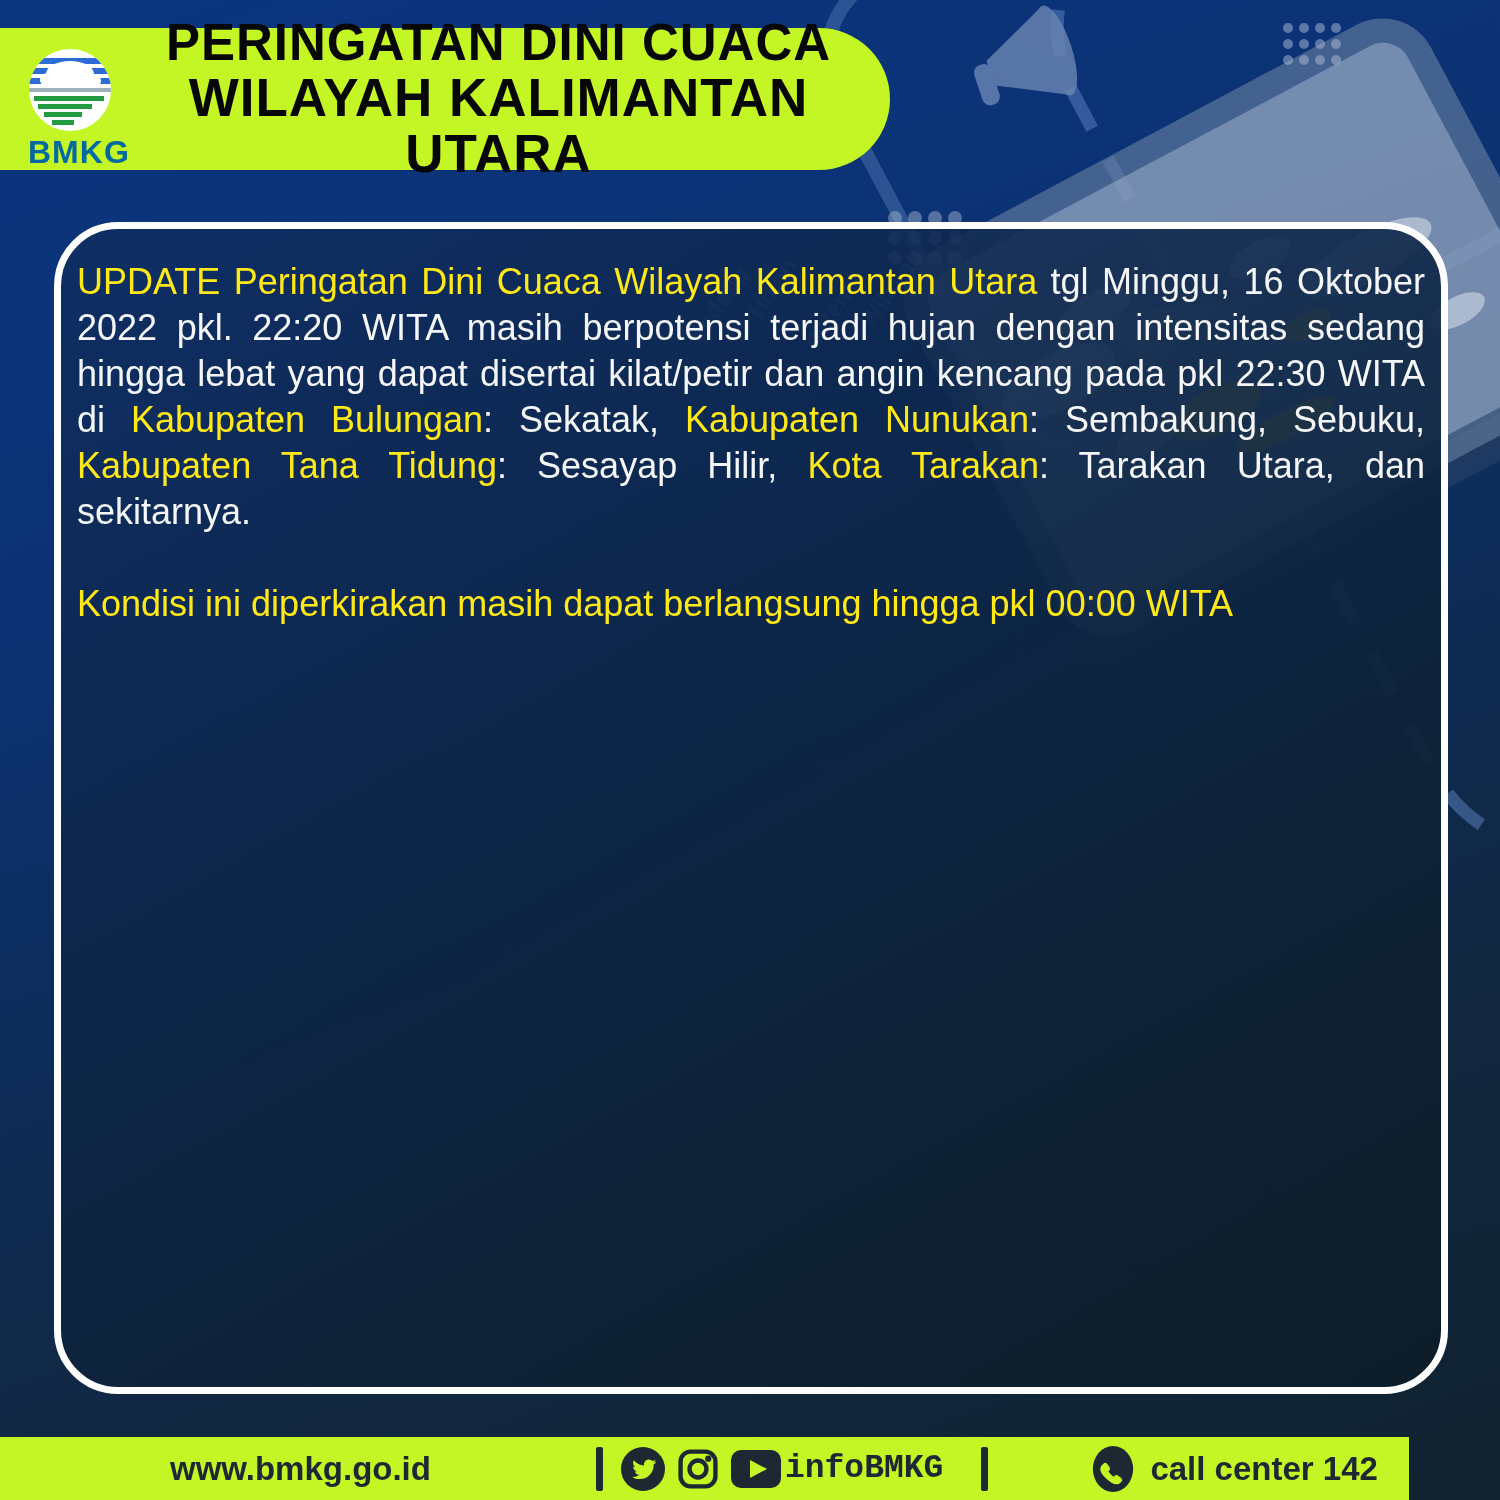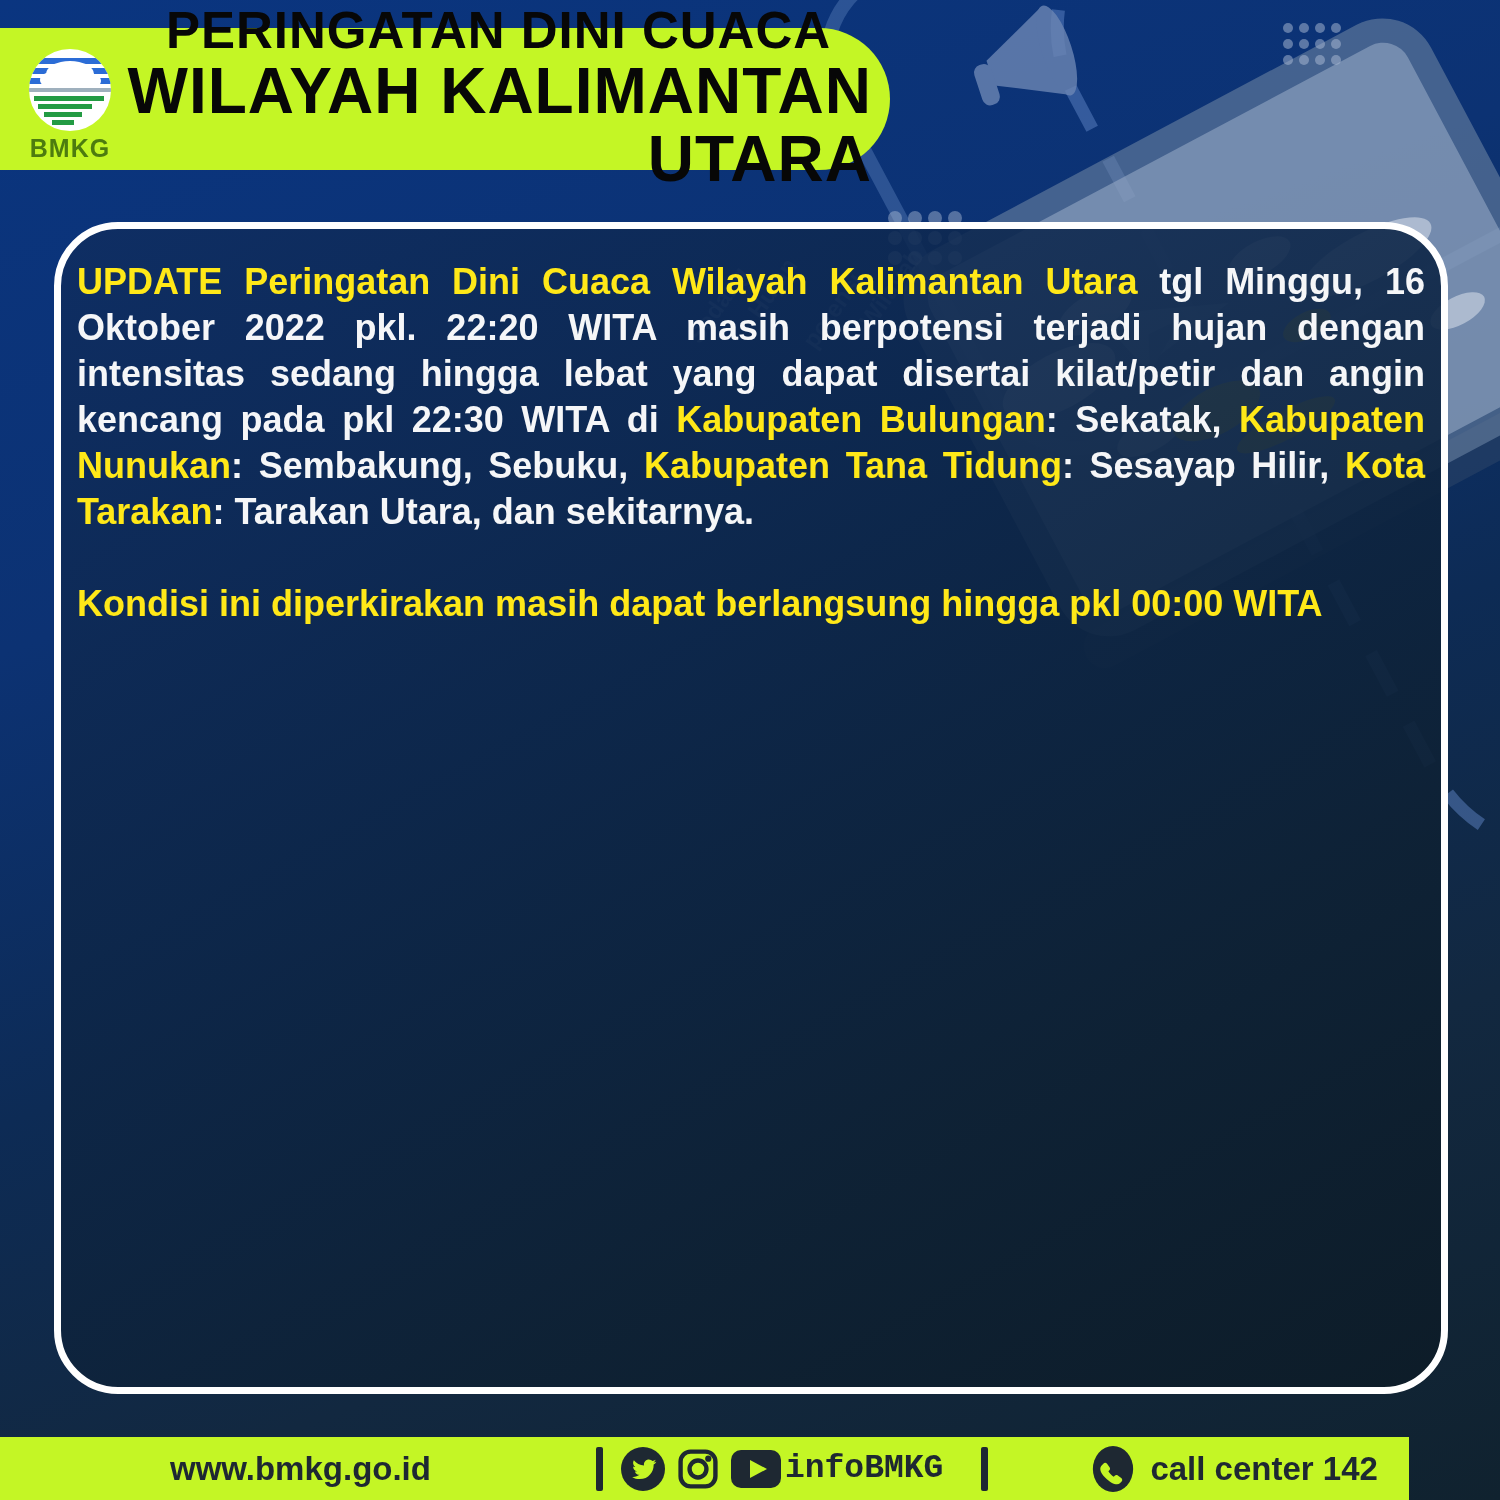--- a/index.html
+++ b/index.html
@@ -6,32 +6,32 @@
     font-family:"Liberation Sans",sans-serif;}
   .stage{position:relative;width:1500px;height:1500px;
     background:linear-gradient(160deg,#0a3580 0%,#0c places,#0c3273 30%);
     background:linear-gradient(160deg,#0a3580 0%,#0c3273 32%,#0d2b55 55%,#122840 75%,#10222f 100%);}
   .bgdeco{position:absolute;left:0;top:0;width:1500px;height:1500px;}
 
   
   .banner{position:absolute;left:0;top:28px;width:890px;height:142px;
     background:#c4f625;border-radius:0 71px 71px 0;}
   .logo{position:absolute;left:28px;top:20px;width:84px;text-align:center;}
-  .logo-text{font-weight:bold;font-size:25px;letter-spacing:1px;color:#4d7c0f;margin-top:-2px;}
+  .logo-text{font-weight:bold;font-size:32px;letter-spacing:1px;color:#0369a1;margin-top:-2px;}
   .titles{position:absolute;left:125px;right:18px;top:50%;transform:translateY(-50%);
     text-align:center;color:#070707;font-weight:bold;line-height:1.06;}
   .title1{font-size:51px;letter-spacing:1px;}
-  .title2{font-size:64px;letter-spacing:1px;text-align:right;}
+  .title2{font-size:53px;letter-spacing:1px;}
 
   
   .card{position:absolute;left:54px;top:222px;right:52px;bottom:106px;
     border:7px solid #ffffff;border-radius:64px;
     background:linear-gradient(150deg,rgba(15,45,96,0.86) 0%,rgba(13,38,72,0.90) 40%,rgba(14,33,52,0.94) 72%,rgba(13,28,40,0.97) 100%);
     padding:30px 16px 0 16px;box-sizing:border-box;}
-  .card p{margin:0 0 46px 0;font-size:36px;line-height:46px;font-weight:bold;
+  .card p{margin:0 0 46px 0;font-size:36px;line-height:46px;font-weight:normal;
     text-align:justify;color:#f5f6f8;}
   .card p.last{text-align:left;}
   .yel{color:#ffe818;}
   .wht{color:#f5f6f8;}
 
   
   .footer{position:absolute;left:0;bottom:0;width:1409px;height:63px;background:#c4f625;
     display:flex;align-items:center;color:#1e2832;font-weight:bold;font-size:33px;}
   .fsep{width:7px;height:44px;background:#1e2832;border-radius:2px;}
   .ficon{display:block;}

